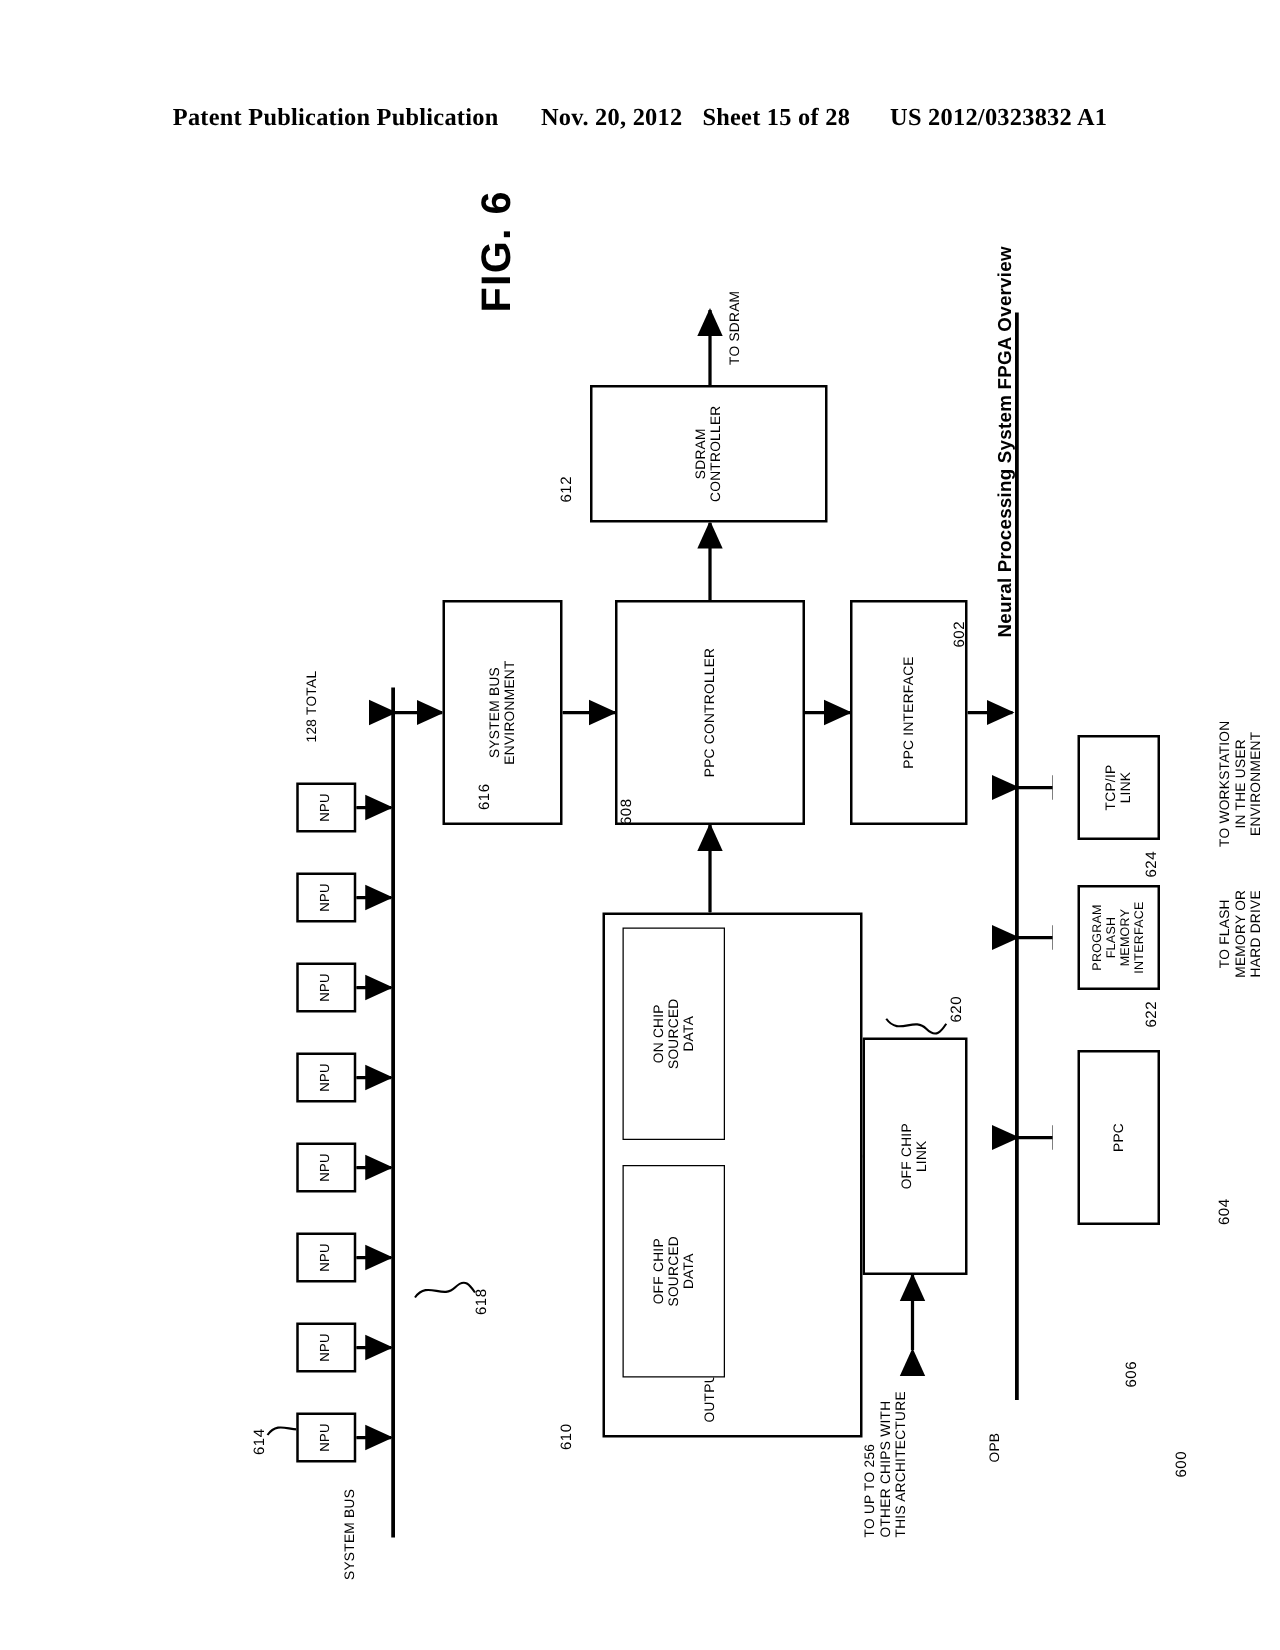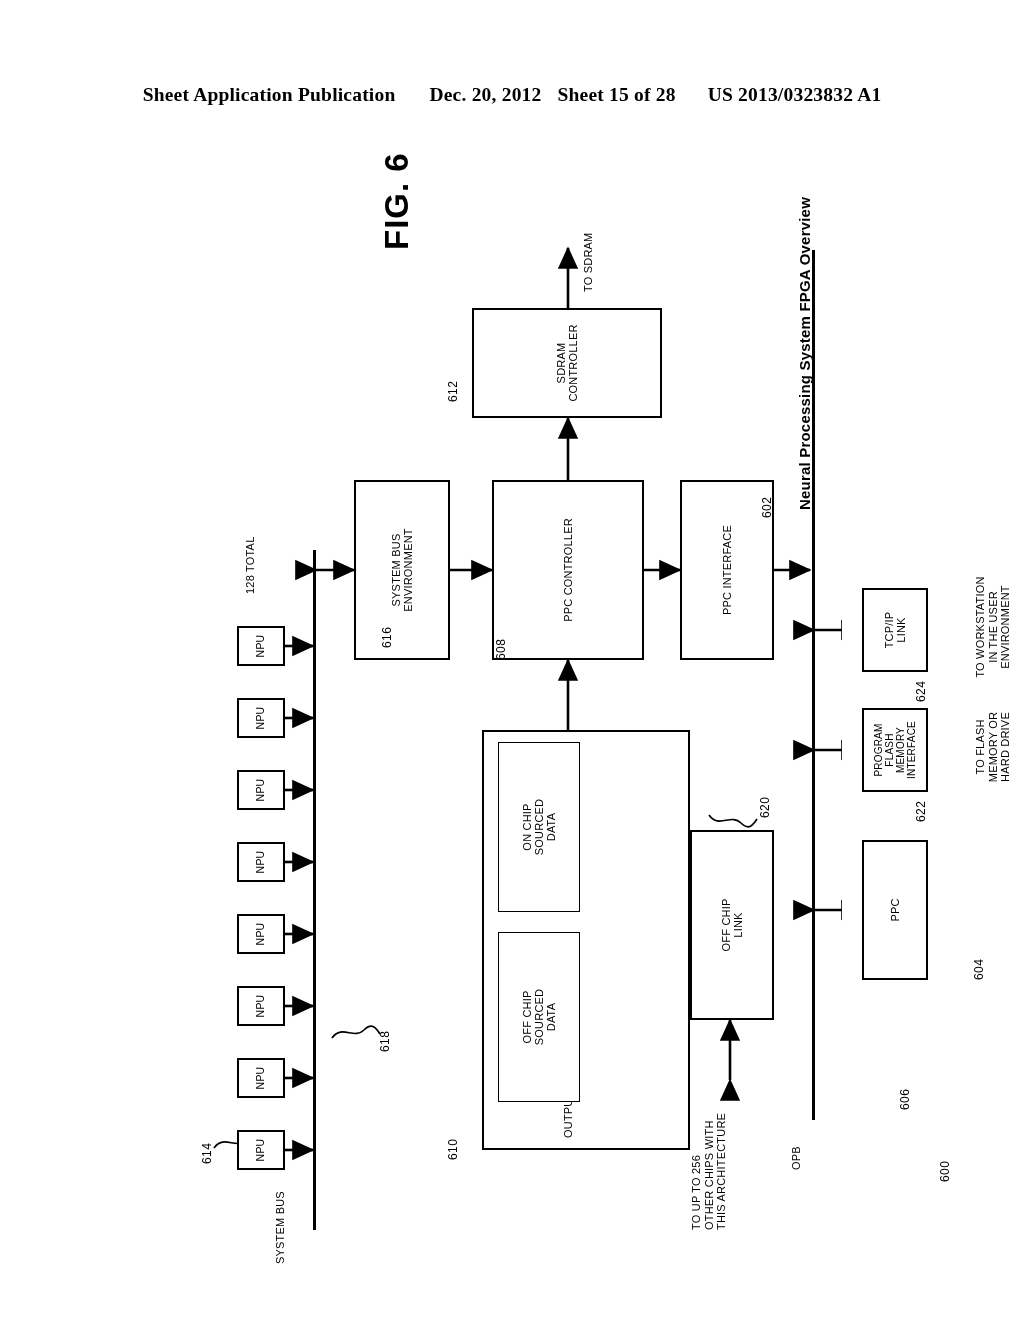--- a/index.html
+++ b/index.html
@@ -111,21 +111,21 @@
     position:absolute;
     font-size:11px;
     letter-spacing:0.2px;
     white-space:nowrap;
   }
 </style>
 </head>
 <body>
 
 <div id="pub-header">
-  <span>Sheet Application Publication</span><span class="hdr-gap1"></span><span>Dec. 20, 2012</span><span class="hdr-gap2"></span><span>Sheet 15 of 28</span><span class="hdr-gap3"></span><span>US 2013/0323832 A1</span>
+  <span>Patent Publication Publication</span><span class="hdr-gap1"></span><span>Nov. 20, 2012</span><span class="hdr-gap2"></span><span>Sheet 15 of 28</span><span class="hdr-gap3"></span><span>US 2012/0323832 A1</span>
 </div>
 
 <div id="figure-rot">
 <div id="figure-canvas">
 
   <svg class="overlay" viewBox="0 0 1160 660">
     <defs>
       <marker id="ah" markerWidth="9" markerHeight="9" refX="8" refY="4.5" orient="auto" markerUnits="strokeWidth">
         <path d="M0,0.6 L8.6,4.5 L0,8.4 z" fill="#000"></path>
       </marker>

